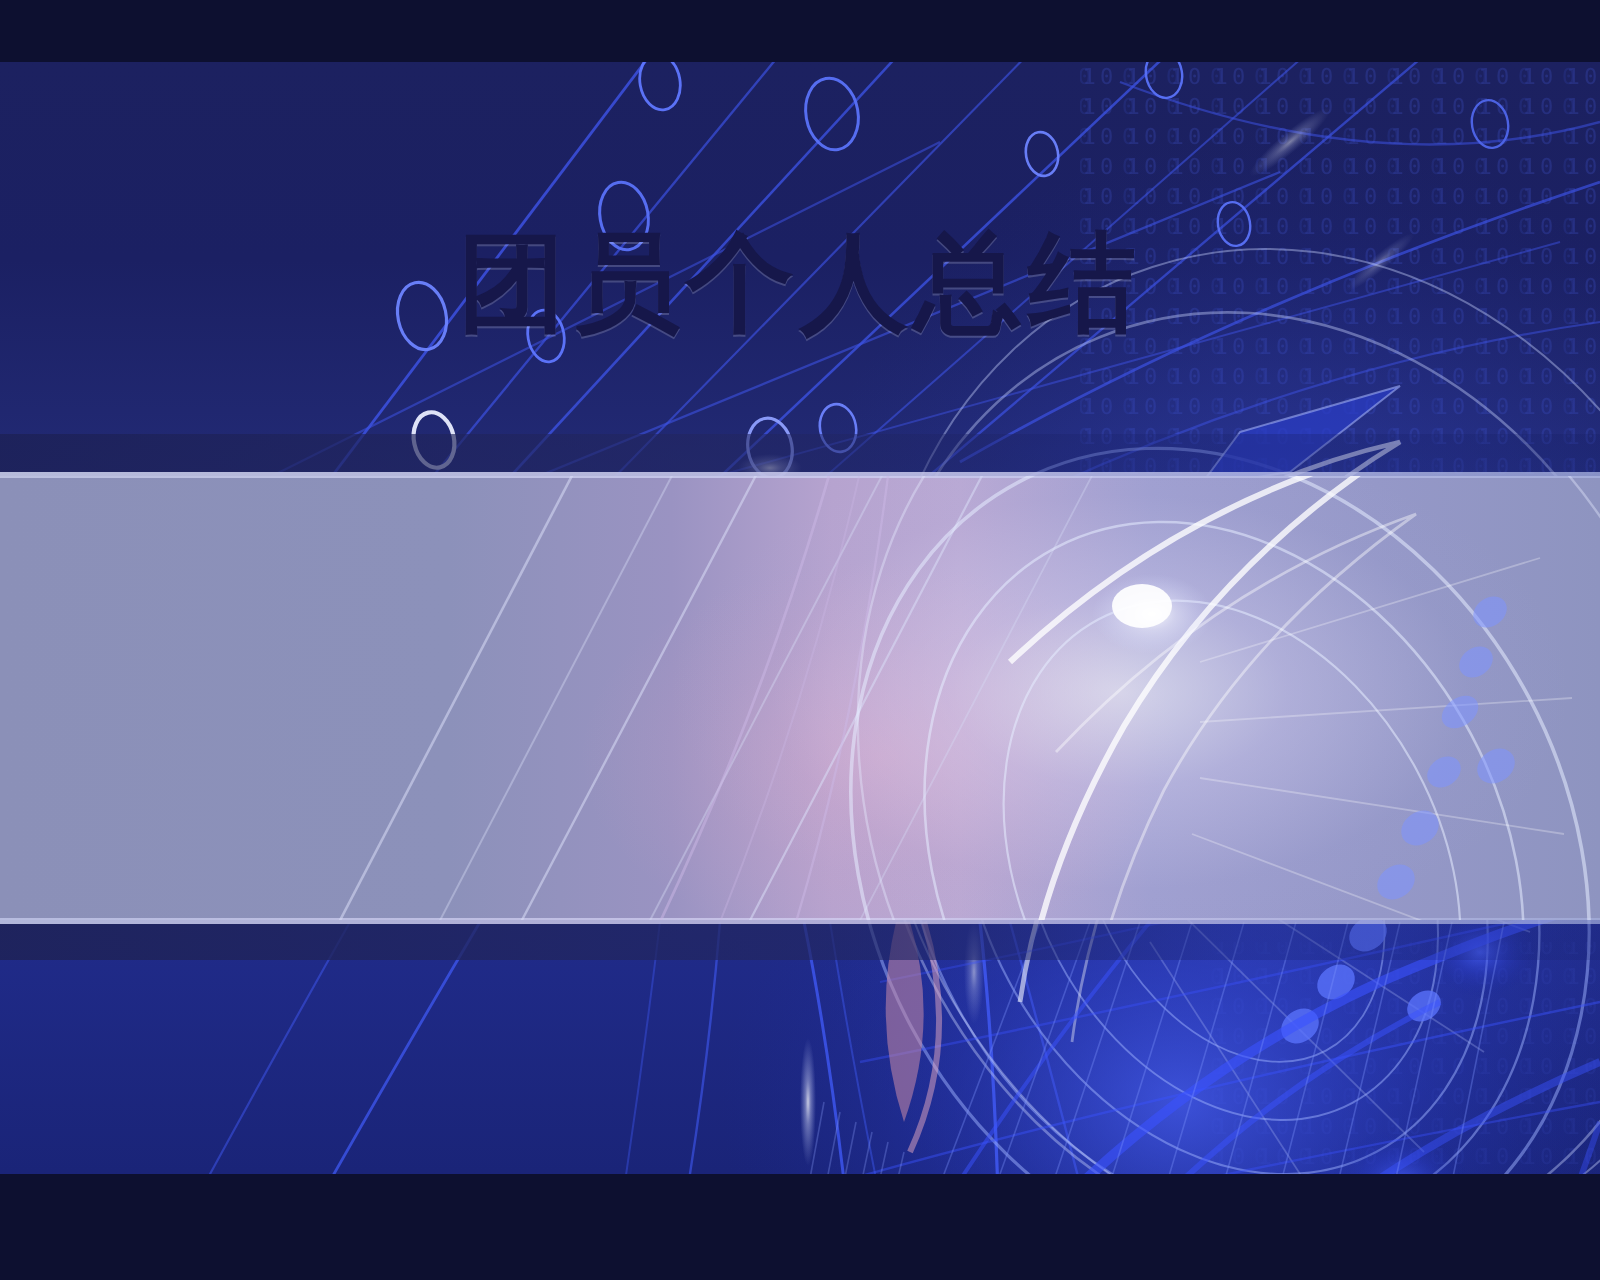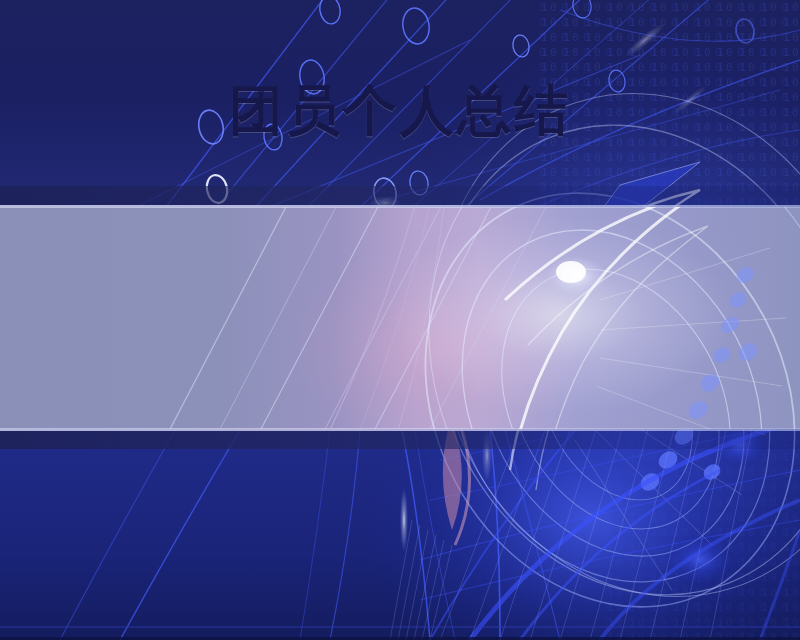--- a/index.html
+++ b/index.html
@@ -5,23 +5,24 @@
   html, body {
     margin: 0; padding: 0;
     background: #0d1030;
   }
   body {
     font-family: "DejaVu Sans", "Liberation Sans", sans-serif;
   }
   #stage {
     position: relative;
     width: 800px;
-    height: 640px;
+    height: 556px;
     overflow: hidden;
     background: #c2410c;
+    margin-top: 31px;
   }
   .layer { position: absolute; inset: 0; }
   .layer svg { display: block; width: 800px; height: 640px; }
 
   
   #title-band {
     position: absolute;
     left: 0; right: 0;
     top: 207px;
     height: 222px;

